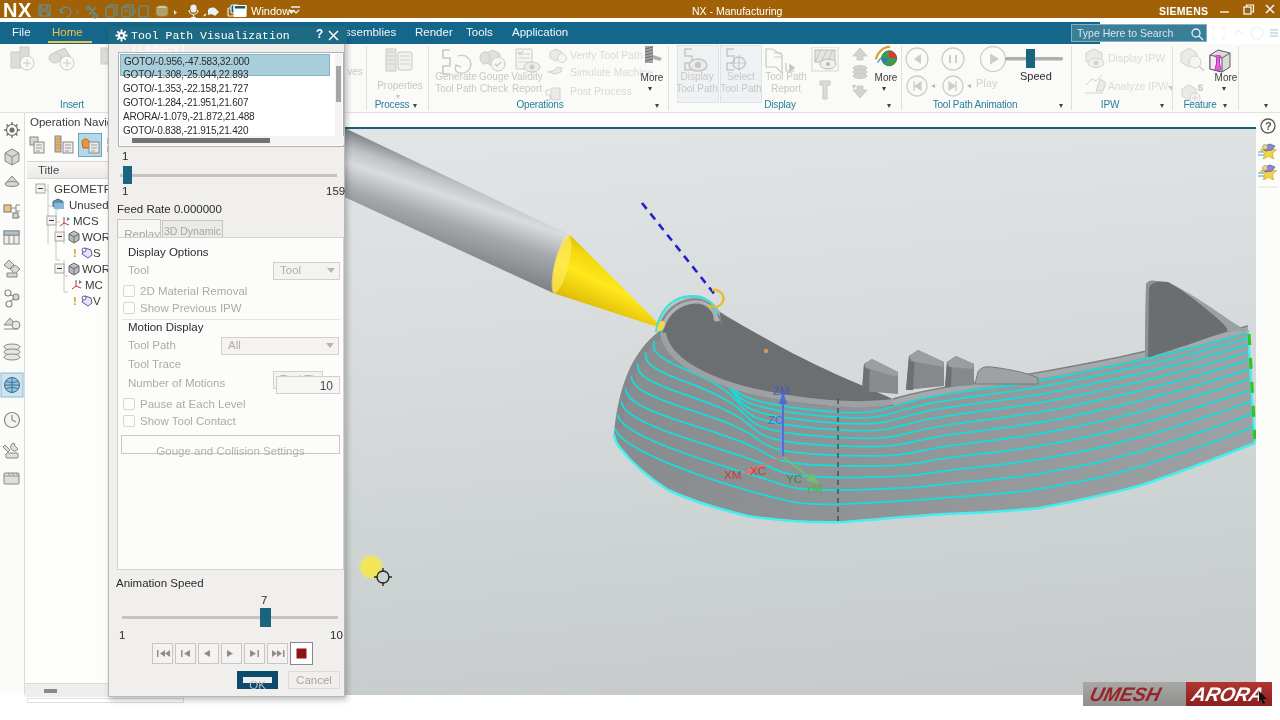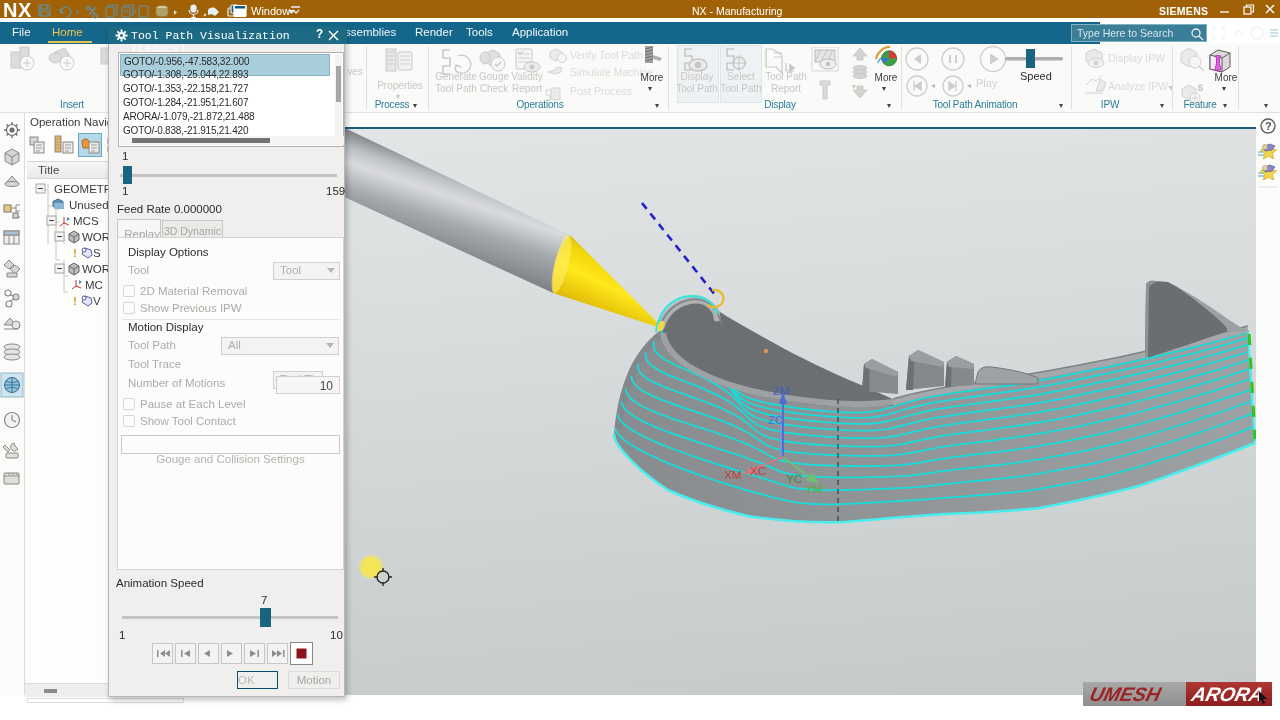--- a/index.html
+++ b/index.html
@@ -703,21 +703,21 @@
           <span class="ca"></span>
         </div>
       <div class="dtxt" style="left:10px;top:139px;">Number of Motions</div>
       <div style="position:absolute;left:158px;top:138px;width:64px;height:18px;background:#f7f6f5;border:1px solid #d2d0ce;">
           <span style="position:absolute;right:6px;top:2px;font-size:12px;color:#4a4a4a;">10</span>
         </div>
       <div class="cb" style="left:5px;top:160px;"></div>
         <div class="dtxt" style="left:22px;top:160px;">Pause at Each Level</div>
       <div class="cb" style="left:5px;top:177px;"></div>
         <div class="dtxt" style="left:22px;top:177px;">Show Tool Contact</div>
-      <div style="position:absolute;left:3px;top:197px;width:219px;height:19px;border:1px solid #cac8c6;background:#fcfcfb;text-align:center;font-size:11.5px;color:#b5b3b1;padding-top:17px;">Gouge and Collision Settings</div>
+      <div style="position:absolute;left:3px;top:197px;width:219px;height:19px;border:1px solid #cac8c6;background:#fcfcfb;text-align:center;font-size:11.5px;color:#b5b3b1;padding-top:9px;">Gouge and Collision Settings</div>
     </div>
     <div class="dtxtb" style="left:7px;top:551px;">Animation Speed</div>
     <div class="dtxtb" style="left:152px;top:568px;">7</div>
     <div style="position:absolute;left:13px;top:590px;width:216px;height:3px;background:#c6c4c2;"></div>
     <div style="position:absolute;left:151px;top:582px;width:11px;height:19px;background:#19647e;"></div>
     <div class="dtxtb" style="left:10px;top:603px;">1</div>
     <div class="dtxtb" style="left:221px;top:603px;">10</div>
 
     <svg id="player" style="position:absolute;left:43px;top:616px;" width="163" height="23" viewBox="0 0 163 23">
       <g fill="#f4f3f2" stroke="#c8c6c4">
@@ -732,22 +732,22 @@
       <g fill="#8f8d8b">
         <path d="M5 8v7h1.5V8zM13 8l-5 3.5 5 3.5zM18 8l-5 3.5 5 3.5z"></path>
         <path d="M29 8v7h1.5V8zM38 8l-6 3.5 6 3.5z"></path>
         <path d="M54 8l-6 3.5 6 3.5z" transform="translate(4,0)"></path>
         <path d="M75 8l6 3.5-6 3.5z"></path>
         <path d="M98 8l6 3.5-6 3.5zM105.5 8v7H107V8z"></path>
         <path d="M120 8l5 3.5-5 3.5zM125 8l5 3.5-5 3.5zM131 8v7h1.5V8z"></path>
       </g>
       <rect x="144.5" y="6.5" width="10" height="10" fill="#8c1418"></rect>
     </svg>
-    <div style="position:absolute;left:128px;top:645px;width:41px;height:18px;background:#f0efed;border:1px solid #0c4a6e;text-align:left;font-size:11.5px;color:#bcbab8;padding-top:2px;">OK</div>
-    <div style="position:absolute;left:179px;top:645px;width:52px;height:18px;background:#f0efed;border:1px solid #dddbd9;text-align:center;font-size:11.5px;color:#a8a6a4;padding-top:2px;">Motion</div>
+    <div style="position:absolute;left:128px;top:645px;width:41px;height:18px;background:#f0efed;border:6px solid #0c4a6e;text-align:center;font-size:11.5px;color:#bcbab8;padding-top:2px;">OK</div>
+    <div style="position:absolute;left:179px;top:645px;width:52px;height:18px;background:#f0efed;border:1px solid #dddbd9;text-align:center;font-size:11.5px;color:#a8a6a4;padding-top:2px;">Cancel</div>
   </div>
   <div id="watermark" class="abs">
     <div style="position:absolute;left:0;top:0;width:103px;height:24px;background:linear-gradient(#a8a8a6,#908f8d);"></div>
     <div style="position:absolute;left:103px;top:0;width:86px;height:24px;background:linear-gradient(#b03632,#8c1f1f);"></div>
     <div style="position:absolute;left:7px;top:1px;font-size:19.5px;color:#9b2227;transform:skewX(-14deg);">UMESH</div>
     <div style="position:absolute;left:109px;top:1px;font-size:19.5px;color:#fff;transform:skewX(-14deg);">ARORA</div>
     <svg style="position:absolute;left:174px;top:8px;" width="12" height="14">
         <path d="M2 1l8 8-4 0 2 4-2 1-2-4-2 2z" fill="#111"></path>
       </svg>
   </div>

